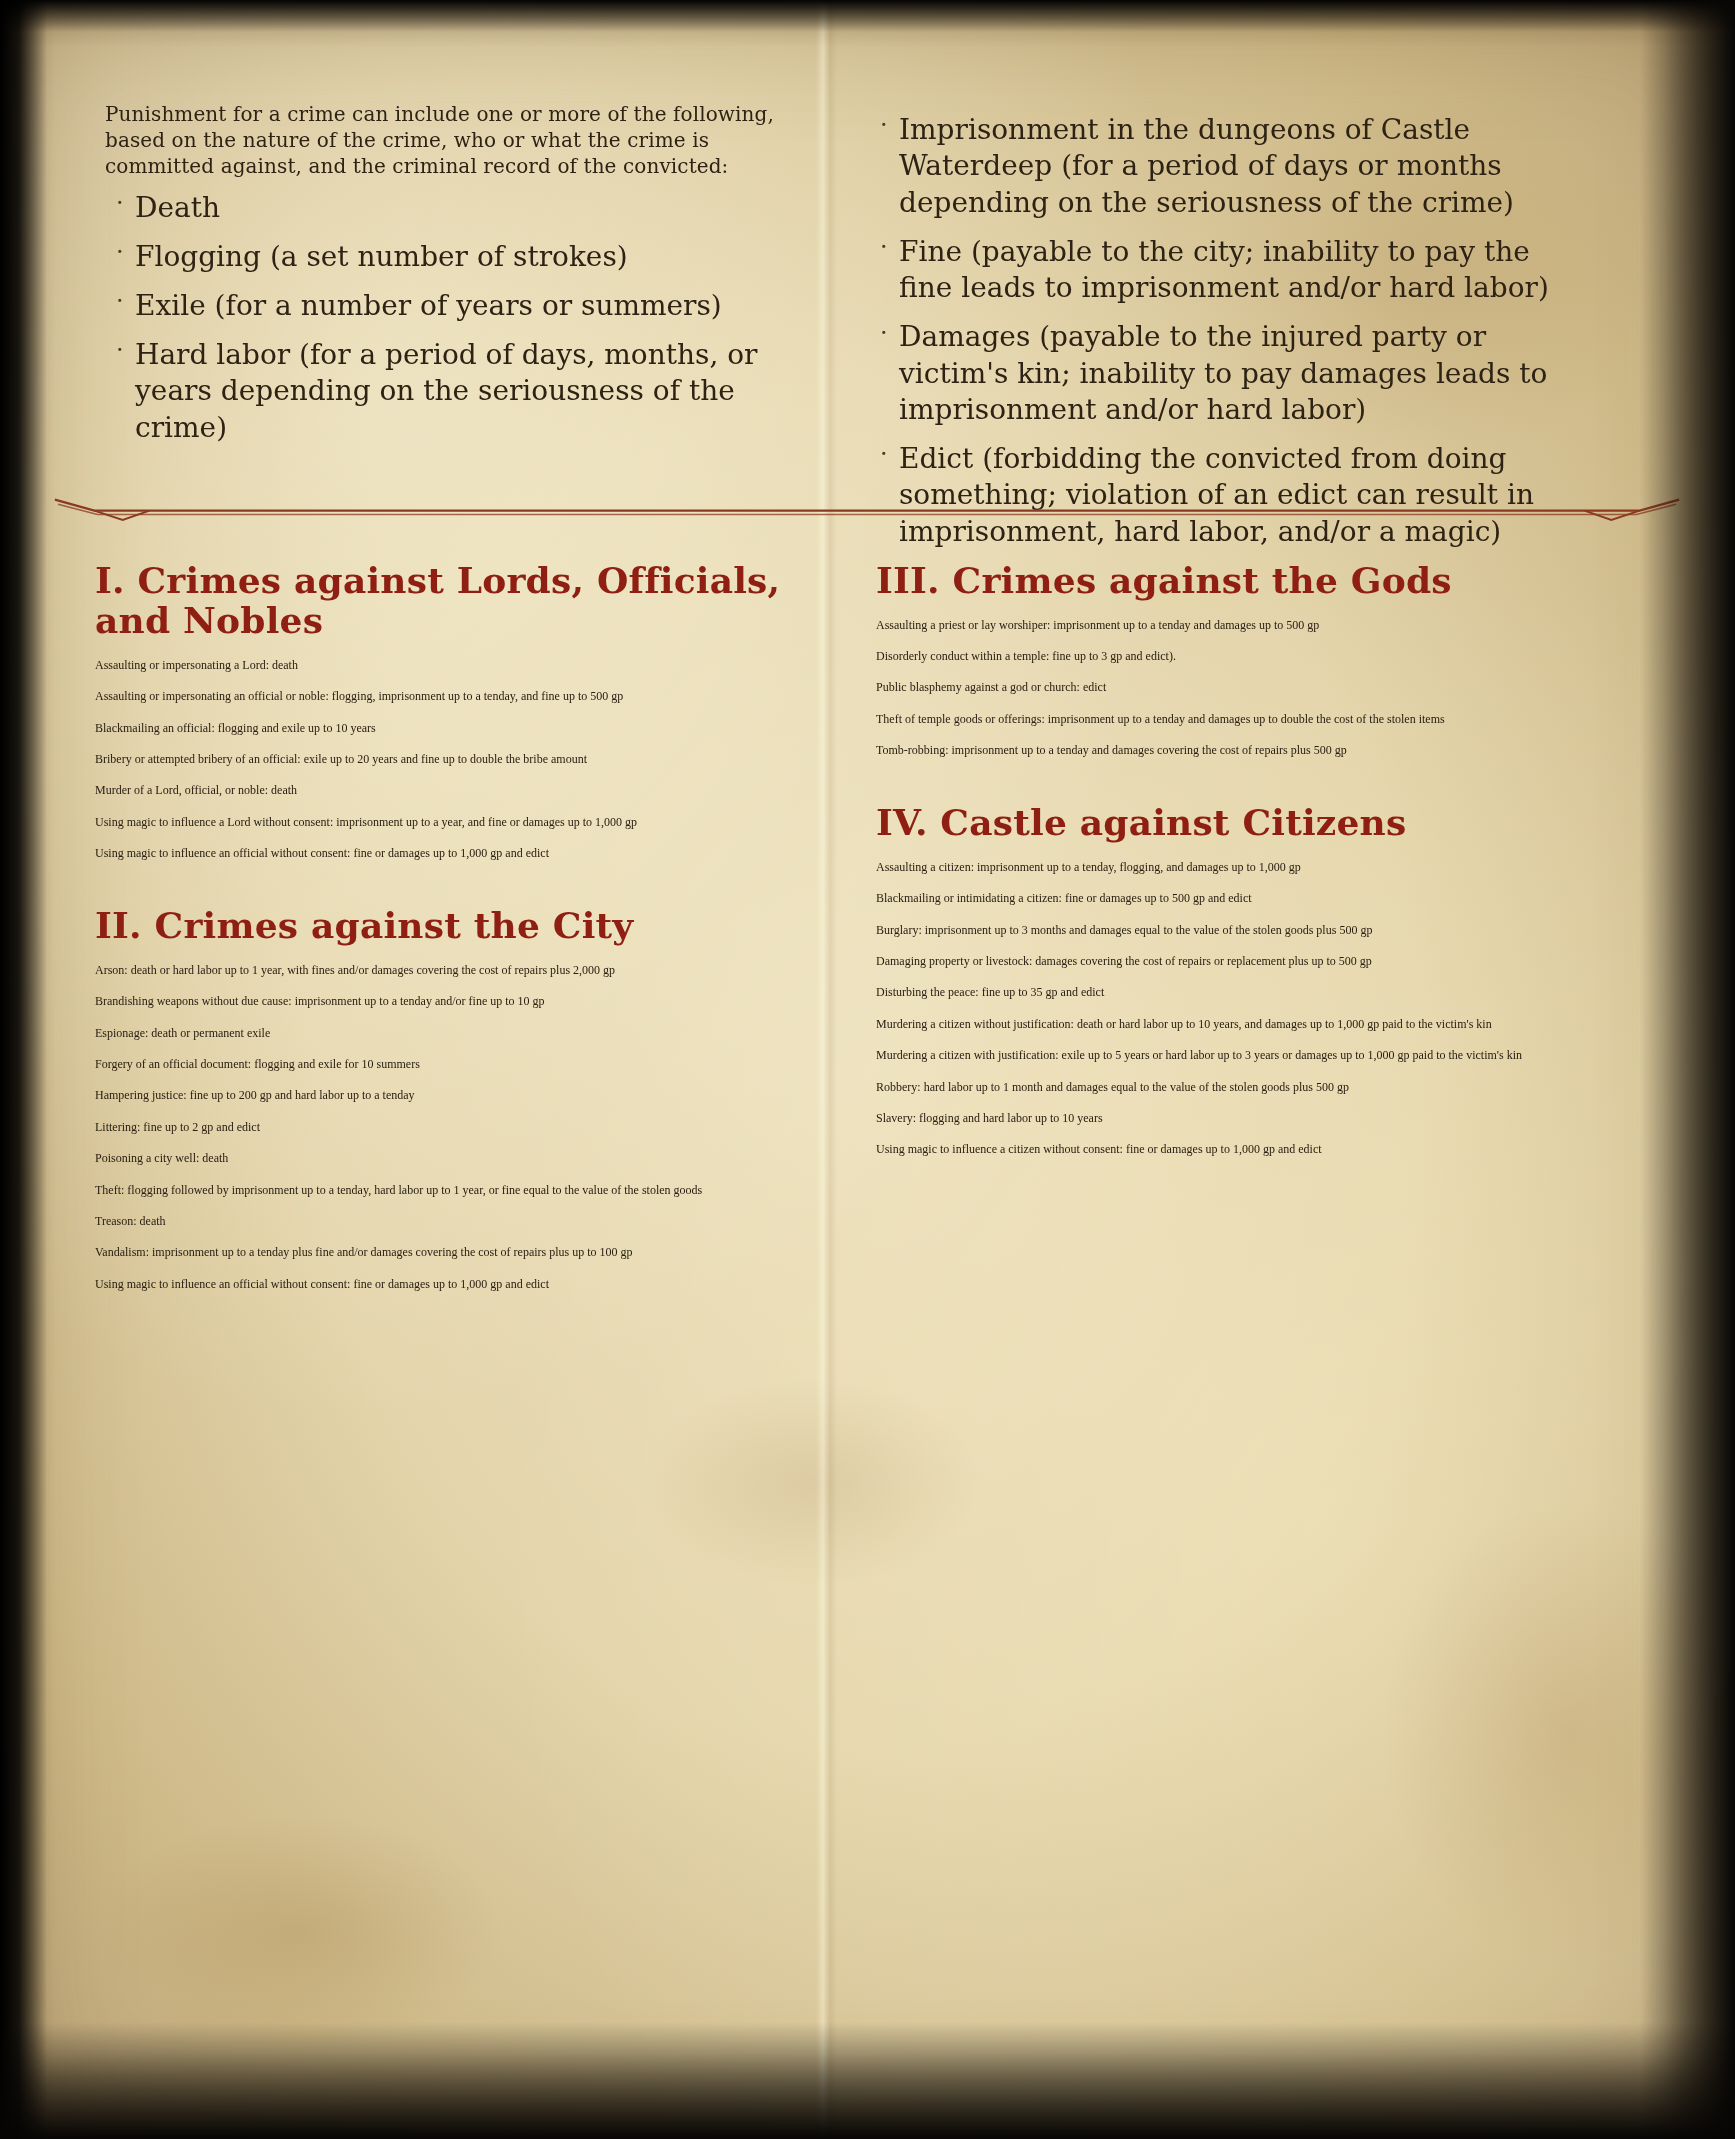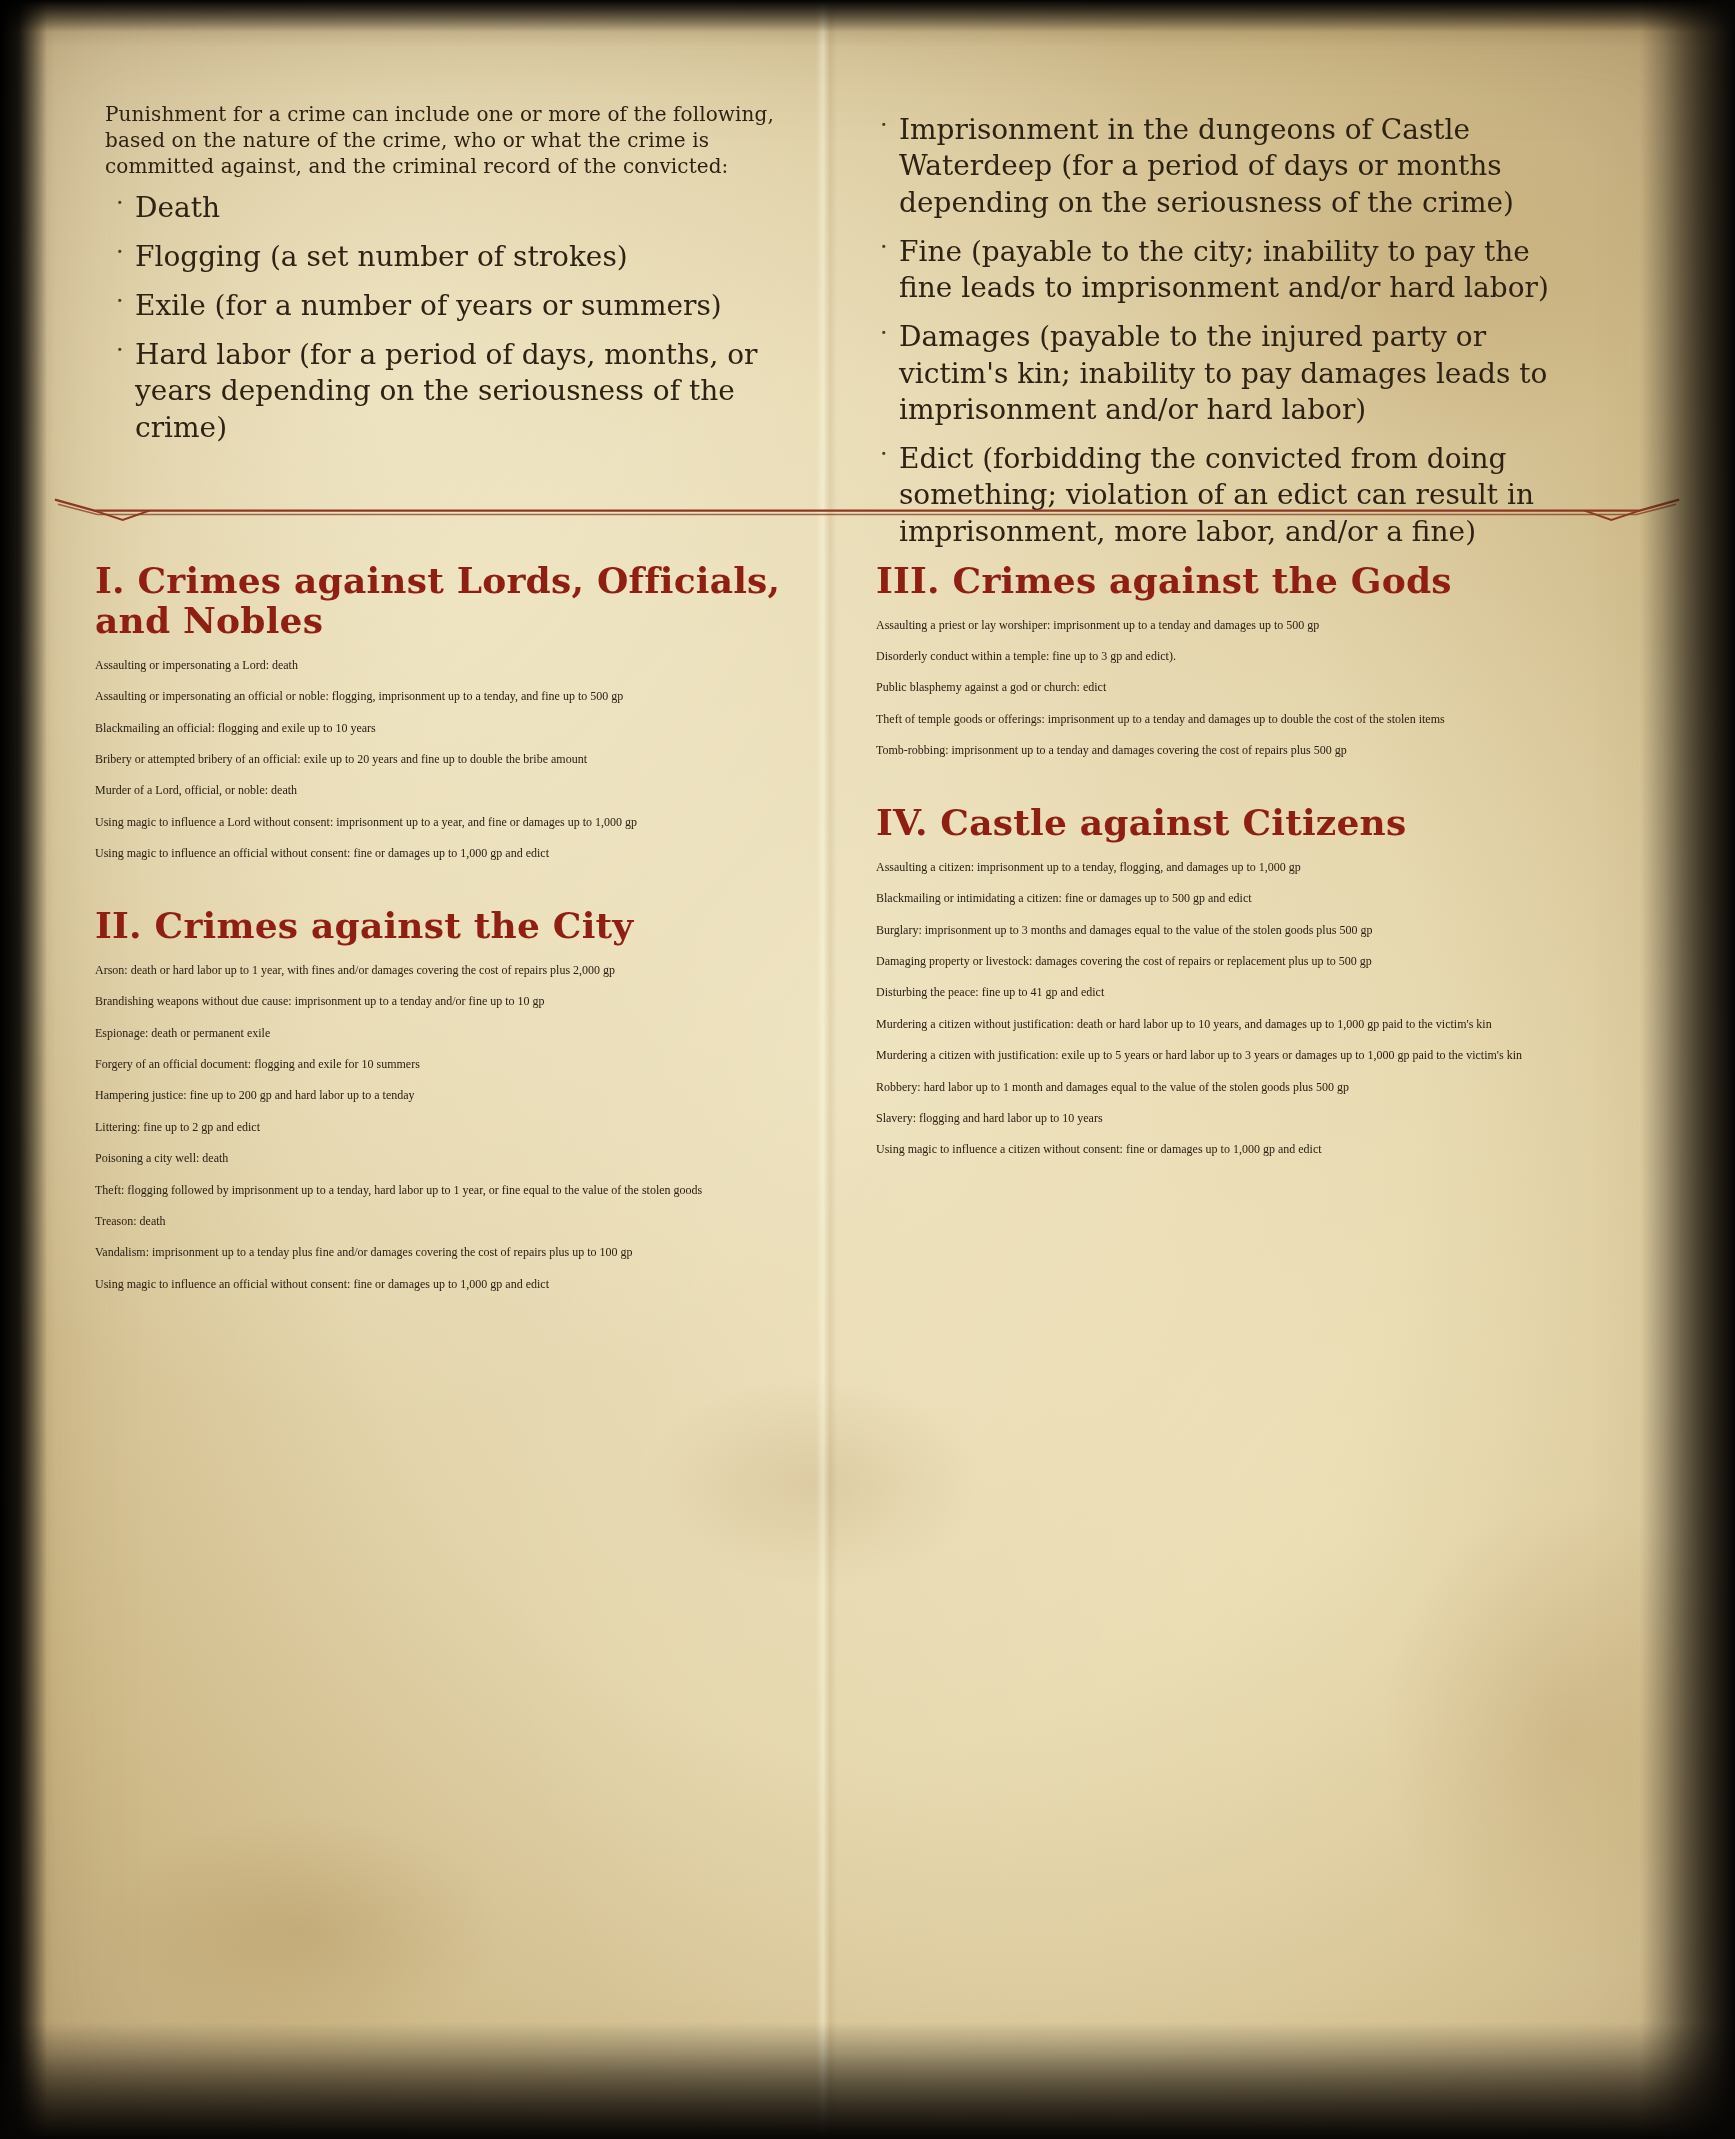--- a/index.html
+++ b/index.html
@@ -183,21 +183,21 @@
         <li>Flogging (a set number of strokes)</li>
         <li>Exile (for a number of years or summers)</li>
         <li>Hard labor (for a period of days, months, or years depending on the seriousness of the crime)</li>
       </ul>
     </div>
     <div class="intro-col">
       <ul class="bullets">
         <li>Imprisonment in the dungeons of Castle Waterdeep (for a period of days or months depending on the seriousness of the crime)</li>
         <li>Fine (payable to the city; inability to pay the fine leads to imprisonment and/or hard labor)</li>
         <li>Damages (payable to the injured party or victim's kin; inability to pay damages leads to imprisonment and/or hard labor)</li>
-        <li>Edict (forbidding the convicted from doing something; violation of an edict can result in imprisonment, more labor, and/or a fine)</li>
+        <li>Edict (forbidding the convicted from doing something; violation of an edict can result in imprisonment, hard labor, and/or a magic)</li>
       </ul>
     </div>
   </div>
 
   <div class="divider">
     <svg width="1640" height="32" viewBox="0 0 2080 40" xmlns="http://www.w3.org/2000/svg">
       <path d="M10 8 L60 22 L2020 22 L2070 8" fill="none" stroke="#8a3a22" stroke-width="3"></path>
       <path d="M14 14 L64 27 L2016 27 L2066 14" fill="none" stroke="#8a3a22" stroke-width="2" opacity="0.75"></path>
       <path d="M60 22 L96 34 L130 22" fill="none" stroke="#8a3a22" stroke-width="2.5"></path>
       <path d="M2020 22 L1984 34 L1950 22" fill="none" stroke="#8a3a22" stroke-width="2.5"></path>
@@ -238,21 +238,21 @@
       <p class="entry">Disorderly conduct within a temple: fine up to 3 gp and edict).</p>
       <p class="entry">Public blasphemy against a god or church: edict</p>
       <p class="entry">Theft of temple goods or offerings: imprisonment up to a tenday and damages up to double the cost of the stolen items</p>
       <p class="entry">Tomb-robbing: imprisonment up to a tenday and damages covering the cost of repairs plus 500 gp</p>
 
       <h2 class="section-title spaced">IV. Castle against Citizens</h2>
       <p class="entry">Assaulting a citizen: imprisonment up to a tenday, flogging, and damages up to 1,000 gp</p>
       <p class="entry">Blackmailing or intimidating a citizen: fine or damages up to 500 gp and edict</p>
       <p class="entry">Burglary: imprisonment up to 3 months and damages equal to the value of the stolen goods plus 500 gp</p>
       <p class="entry">Damaging property or livestock: damages covering the cost of repairs or replacement plus up to 500 gp</p>
-      <p class="entry">Disturbing the peace: fine up to 41 gp and edict</p>
+      <p class="entry">Disturbing the peace: fine up to 35 gp and edict</p>
       <p class="entry">Murdering a citizen without justification: death or hard labor up to 10 years, and damages up to 1,000 gp paid to the victim's kin</p>
       <p class="entry">Murdering a citizen with justification: exile up to 5 years or hard labor up to 3 years or damages up to 1,000 gp paid to the victim's kin</p>
       <p class="entry">Robbery: hard labor up to 1 month and damages equal to the value of the stolen goods plus 500 gp</p>
       <p class="entry">Slavery: flogging and hard labor up to 10 years</p>
       <p class="entry">Using magic to influence a citizen without consent: fine or damages up to 1,000 gp and edict</p>
     </div>
 
   </div>
 
   <div class="edge-top"></div>

